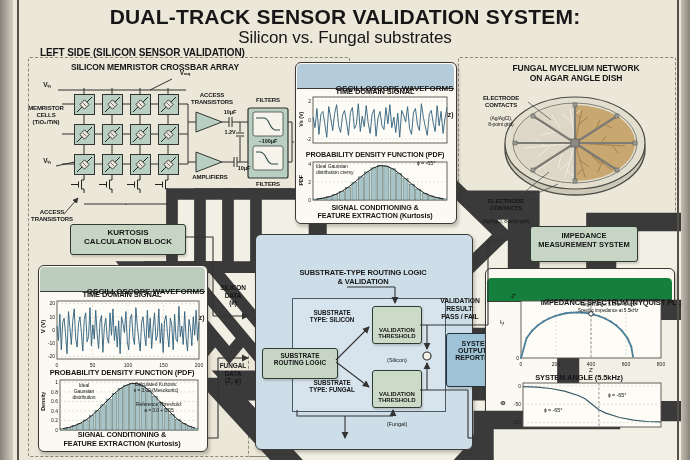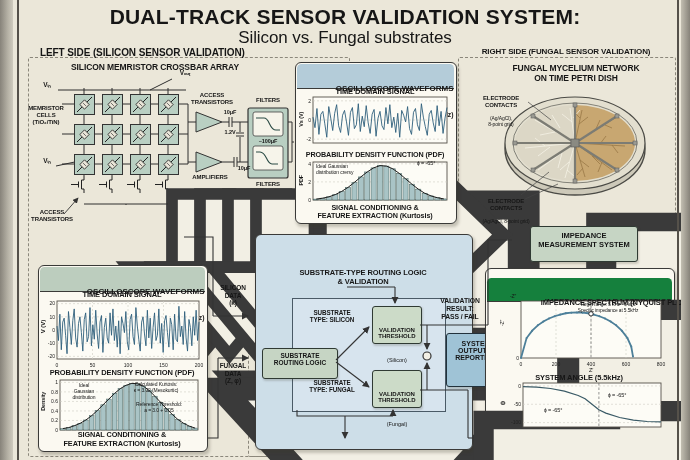--- a/index.html
+++ b/index.html
@@ -163,20 +163,22 @@
           <rect x="615" y="168" width="4" height="4"></rect>
         <rect x="531" y="168" width="4" height="4"></rect>
           <rect x="615" y="114" width="4" height="4"></rect>
       </g>
       <rect x="571" y="139" width="8" height="8" fill="#8a8a82" stroke="#555" stroke-width="0.6"></rect>
     </g>
     <use href="#adown" transform="translate(566,204) scale(0.9,0.82)"></use>
     <use href="#adown" transform="translate(567,255) scale(0.8,0.5)"></use>
   </svg>
 
+  <div class="box" style="left:70px;top:224px;width:114px;height:26px;font-size:8px;padding-top:3px;"><span>KURTOSIS
+CALCULATION BLOCK</span></div>
 
   <div class="panel" style="left:38px;top:265px;width:168px;height:185px;"></div>
   <div class="phead" style="left:39.5px;top:266.5px;width:165px;height:24px;background:#bccdbe;">
     <div style="font-size:8px;padding-top:2px;">OSCILLOSCOPE WAVEFORMS</div>
     <div style="font-size:6.8px;">(KURTOSIS ANALYSIS @ 120Hz)</div>
   </div>
 
   <div class="panel" style="left:295px;top:62px;width:160px;height:160px;"></div>
   <div class="phead" style="left:296.5px;top:63.5px;width:157px;height:24px;background:#b4ccd9;">
     <div style="font-size:8px;padding-top:2px;">OSCILLOSCOPE WAVEFORMS</div>
@@ -405,21 +407,20 @@
         <text x="14" y="44.4" text-anchor="end" font-size="5" fill="#222" font-family="Liberation Sans">-100</text>
         <polyline points="16,6.666666666666671 29.8,7.033333333333331 43.6,8.5 57.4,11.06666666666667 71.2,15.466666666666665 78.1,18.766666666666666 85,24.266666666666666 91.9,29.766666666666666 98.8,33.06666666666666 112.6,37.46666666666667 126.4,40.03333333333333 140.2,41.5 154,41.86666666666667" fill="none" stroke="#3a5a66" stroke-width="1.2"></polyline>
         <line x1="91.9" y1="3" x2="91.9" y2="47" stroke="#666" stroke-dasharray="2.5 2" stroke-width="0.7"></line>
       </svg>
     </div>
 
   <div class="lb" style="left:0;top:5px;width:690px;font-size:21px;letter-spacing:0.2px;">DUAL-TRACK SENSOR VALIDATION SYSTEM:</div>
   <div class="lb rg" style="left:0;top:28px;width:690px;font-size:17px;">Silicon vs. Fungal substrates</div>
 
   <div class="lb" style="left:40px;top:47px;width:230px;font-size:10px;text-align:left;">LEFT SIDE (SILICON SENSOR VALIDATION)</div>
-  <div class="lb" style="left:458px;top:47px;width:216px;font-size:8px;">RIGHT SIDE (FUNGAL SENSOR VALIDATION)</div>
 
   <div class="lb" style="left:50px;top:62px;width:210px;font-size:8.5px;">SILICON MEMRISTOR CROSSBAR ARRAY</div>
   <div class="lb" style="left:38px;top:81px;width:18px;font-size:6.5px;">Vᵢₙ</div>
   <div class="lb" style="left:172px;top:69px;width:26px;font-size:6.5px;">Vₒᵤₜ</div>
   <div class="lb" style="left:38px;top:157px;width:18px;font-size:6.5px;">Vᵢₙ</div>
   <div class="lb" style="left:22px;top:105px;width:48px;font-size:6px;">MEMRISTOR
 CELLS
 (TiO₂/TiN)</div>
   <div class="lb" style="left:26px;top:209px;width:52px;font-size:6px;">ACCESS
 TRANSISTORS</div>
@@ -466,21 +467,21 @@
 
   <div class="lb" style="left:303px;top:309px;width:58px;font-size:6.3px;">SUBSTRATE
 TYPE: SILICON</div>
   <div class="lb" style="left:303px;top:379px;width:58px;font-size:6.3px;">SUBSTRATE
 TYPE: FUNGAL</div>
   <div class="lb" style="left:432px;top:297px;width:56px;font-size:6.8px;">VALIDATION
 RESULT:
 PASS / FAIL</div>
 
   <div class="lb" style="left:490px;top:63px;width:172px;font-size:8.5px;">FUNGAL MYCELIUM NETWORK
-ON TIME PETRI DISH</div>
+ON AGAR ANGLE DISH</div>
   <div class="lb" style="left:472px;top:88px;width:58px;font-size:6px;">
     <div>ELECTRODE
 CONTACTS</div>
     <div class="rg" style="font-size:5px;">(Ag/AgCl),
 8-point grid)</div>
   </div>
   <div class="lb" style="left:464px;top:191px;width:84px;font-size:6px;">
     <div>ELECTRODE
 CONTACTS</div>
     <div class="rg" style="font-size:5px;">(Ag/AgCl, 8-point grid)</div>

